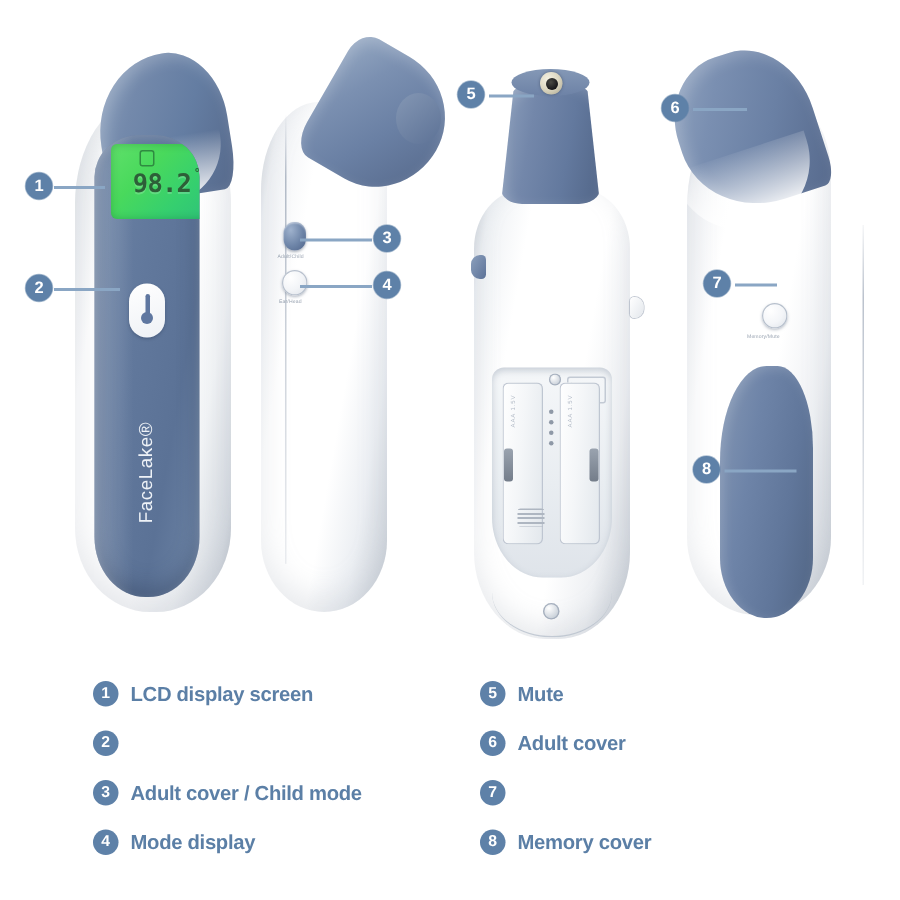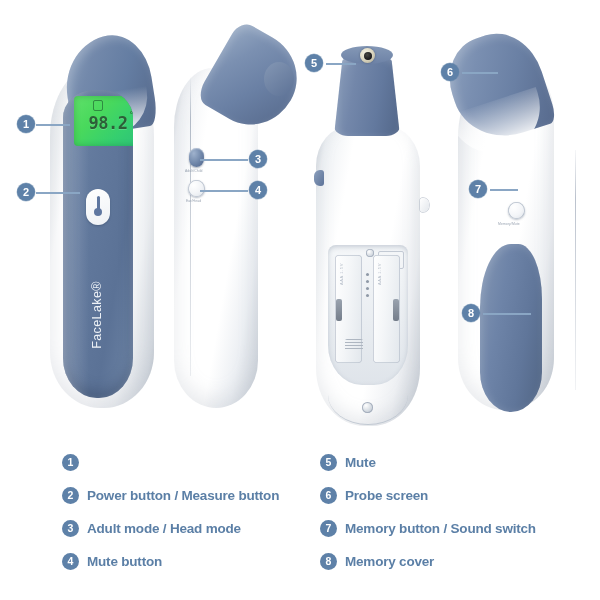--- a/index.html
+++ b/index.html
@@ -585,47 +585,46 @@
 
   <div class="leader" style="left:483px; top:313px; width:48px;"></div>
   <div class="badge" style="left:462px; top:304px;">8</div>
 </div>
 
 <div id="legend">
 
   <div class="legend-col left">
     <div class="legend-row">
       <span class="legend-badge">1</span>
+      <span class="legend-text">LCD display screen</span>
     </div>
     <div class="legend-row">
       <span class="legend-badge">2</span>
-      <span class="legend-text">Power button / Measure button</span>
     </div>
     <div class="legend-row">
       <span class="legend-badge">3</span>
-      <span class="legend-text">Adult mode / Head mode</span>
+      <span class="legend-text">Adult cover / Child mode</span>
     </div>
     <div class="legend-row">
       <span class="legend-badge">4</span>
-      <span class="legend-text">Mute button</span>
+      <span class="legend-text">Mode display</span>
     </div>
   </div>
 
   <div class="legend-col right">
     <div class="legend-row">
       <span class="legend-badge">5</span>
       <span class="legend-text">Mute</span>
     </div>
     <div class="legend-row">
       <span class="legend-badge">6</span>
-      <span class="legend-text">Probe screen</span>
+      <span class="legend-text">Adult cover</span>
     </div>
     <div class="legend-row">
       <span class="legend-badge">7</span>
-      <span class="legend-text">Memory button / Sound switch</span>
     </div>
     <div class="legend-row">
       <span class="legend-badge">8</span>
       <span class="legend-text">Memory cover</span>
     </div>
   </div>
 
 </div>
 
 </body></html>

